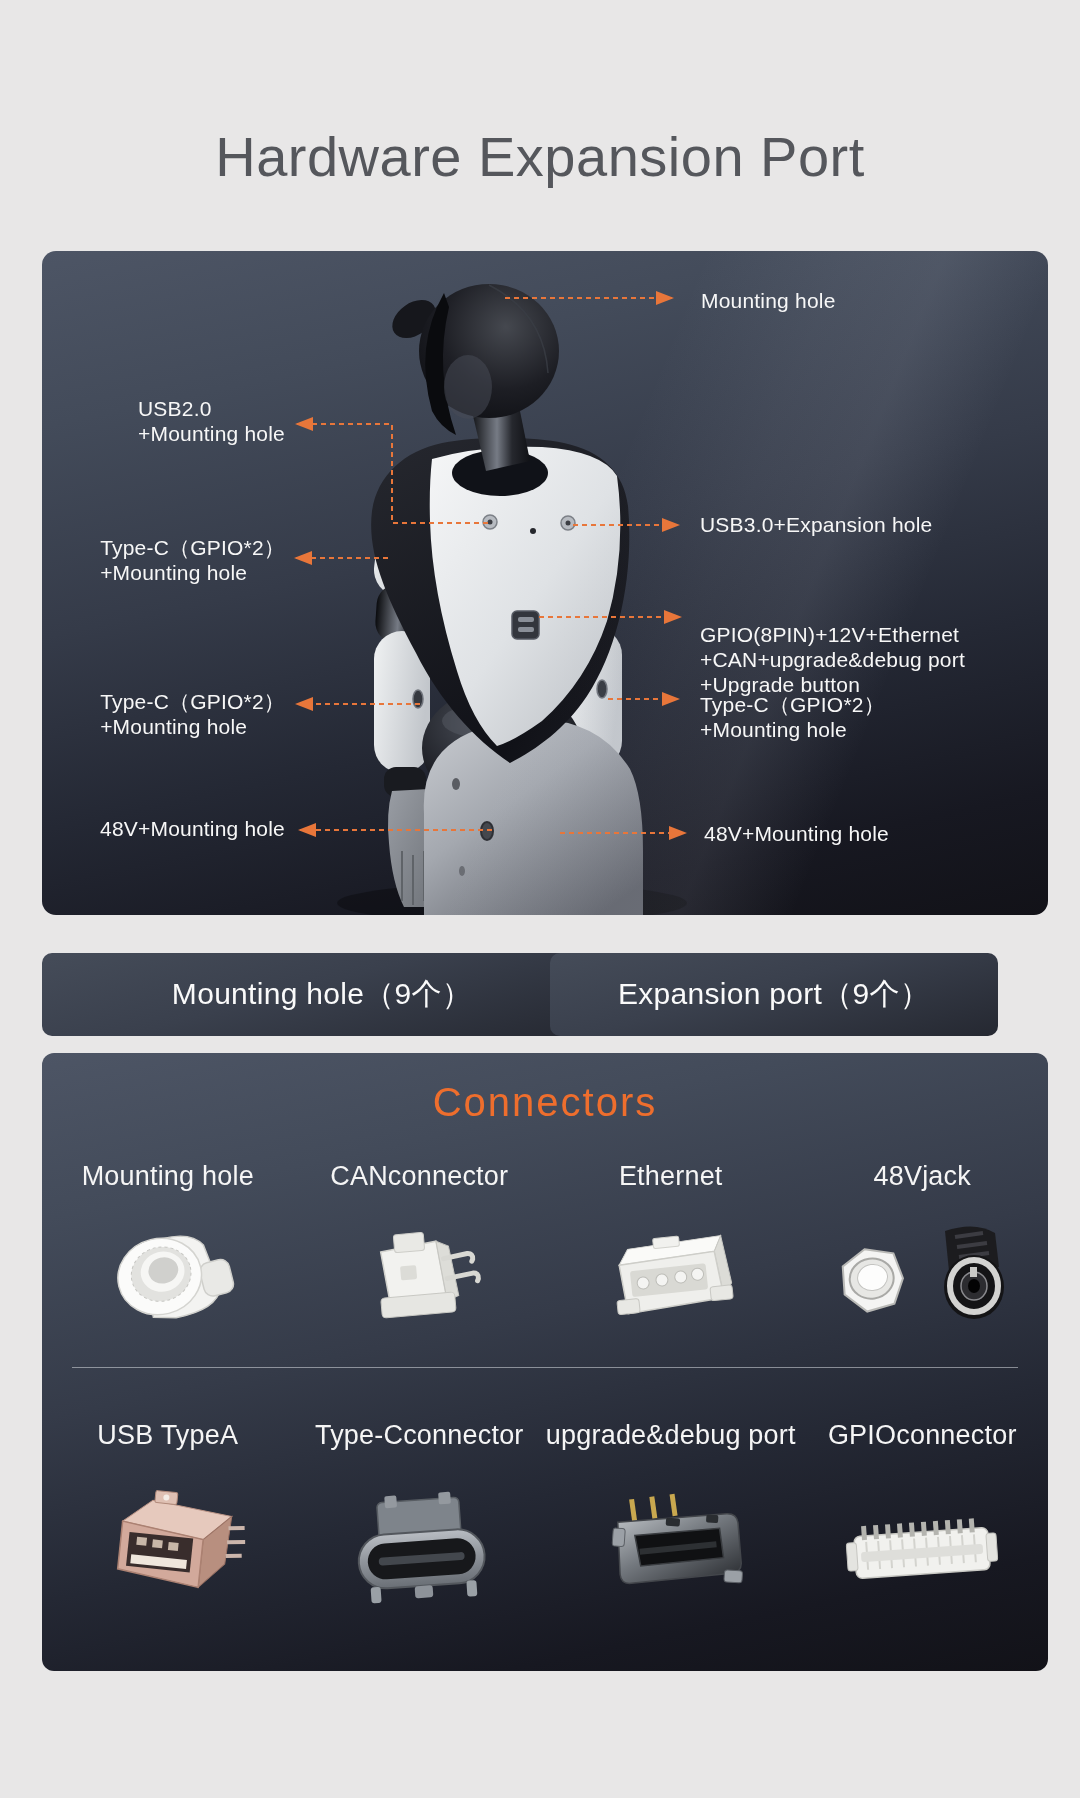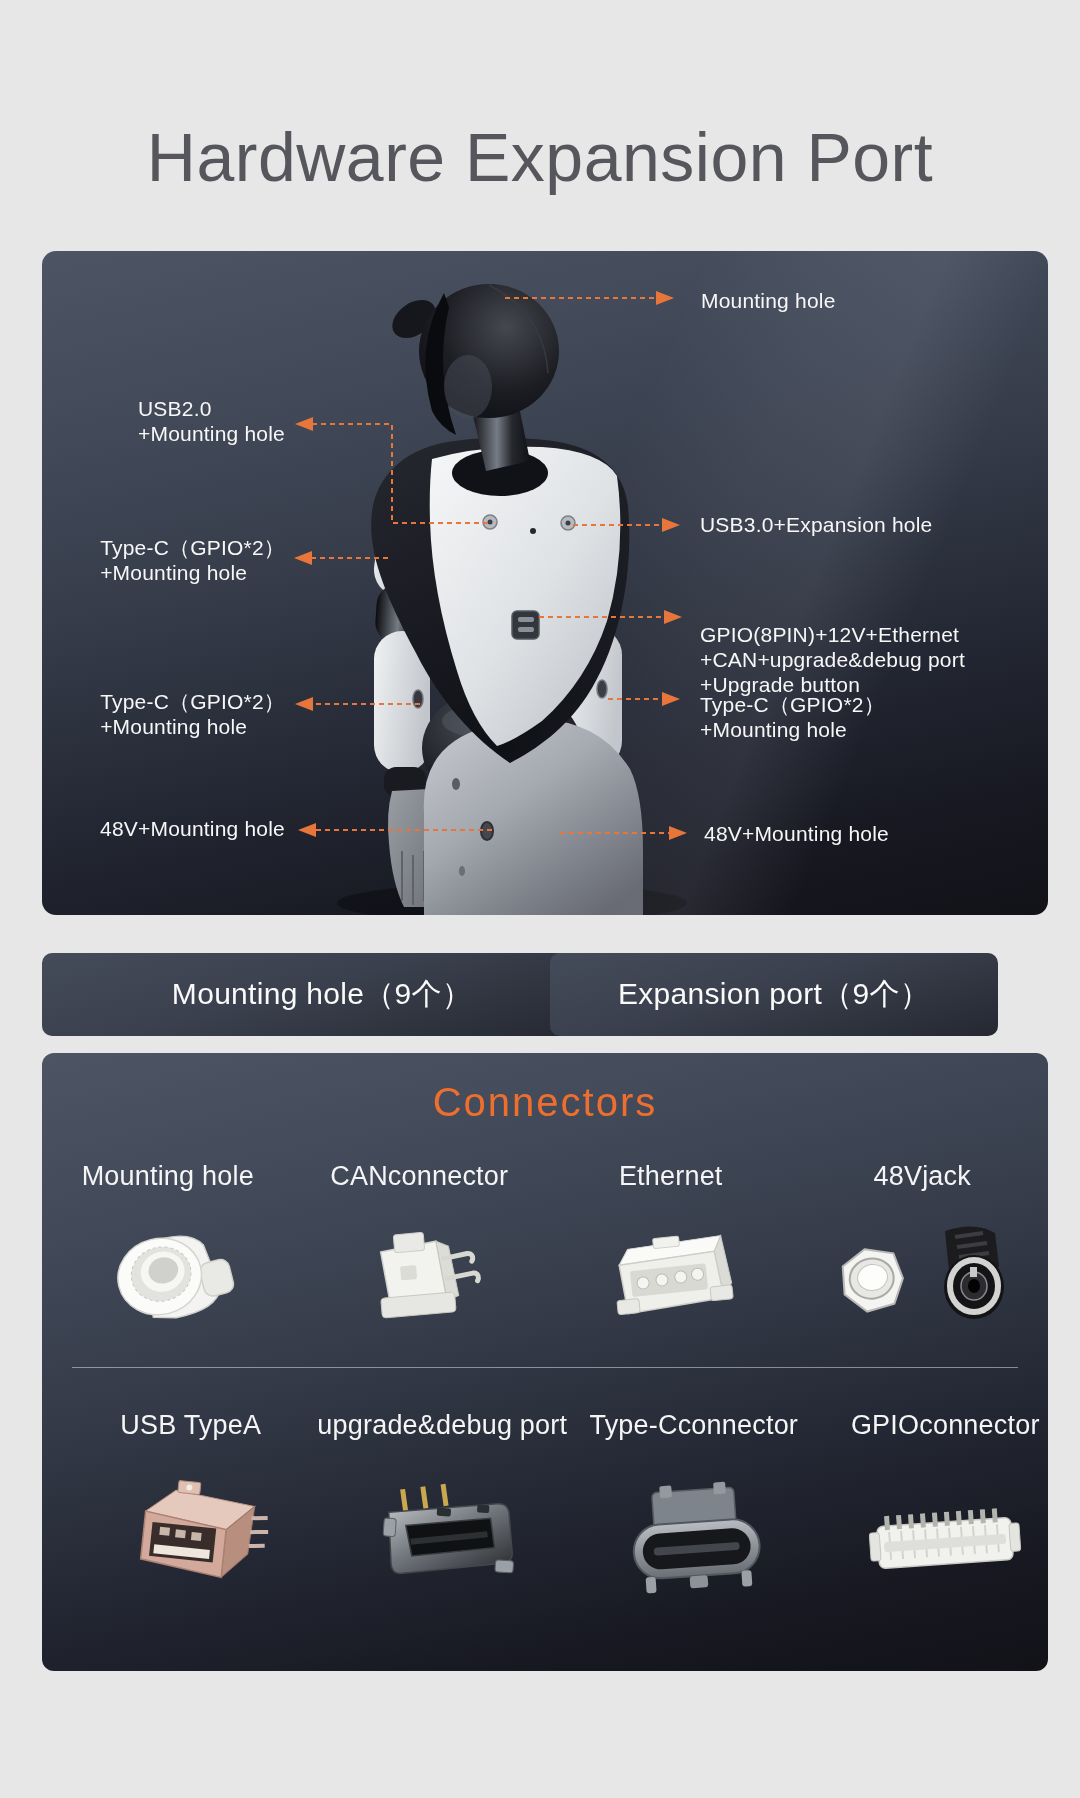--- a/index.html
+++ b/index.html
@@ -3,21 +3,21 @@
 <meta charset="utf-8">
 <style>
   html,body{margin:0;padding:0;background:#d9d9d9;}
   .page{
     position:relative;width:1080px;height:1798px;margin:0 auto;
     background:#e8e7e7;overflow:hidden;
     font-family:"Liberation Sans",sans-serif;
   }
   .page-title{
     position:absolute;top:122px;left:0;width:100%;
-    text-align:center;font-size:68px;line-height:70px;font-weight:400;
+    text-align:center;font-size:56px;line-height:70px;font-weight:400;
     color:#55575c;letter-spacing:0.5px;
   }
   .dark-panel{
     position:absolute;overflow:hidden;border-radius:14px;
     background:linear-gradient(168deg,#4d5565 0%,#434b5a 20%,#353b49 44%,#242834 66%,#171821 86%,#121218 100%);
   }
   #robot-panel{left:42px;top:251px;width:1006px;height:664px;}
   #robot-panel::after{
     content:"";position:absolute;inset:0;
     background:linear-gradient(112deg,transparent 52%,rgba(205,210,225,0.07) 63%,rgba(205,210,225,0.10) 71%,transparent 80%);
@@ -43,21 +43,21 @@
   .connectors-title{
     position:absolute;top:24px;left:0;width:100%;text-align:center;
     font-size:40px;line-height:50px;color:#ee6e2d;letter-spacing:2px;font-weight:400;
   }
   .conn-row{position:absolute;left:0;width:100%;display:flex;}
   .conn-cell{flex:1;display:flex;flex-direction:column;align-items:center;}
   .conn-label{
     color:#f5f5f5;font-size:27px;line-height:34px;white-space:nowrap;letter-spacing:0.2px;
   }
   #conn-row-1{top:106px;}
-  #conn-row-2{top:355px;padding-left:23px;}
+  #conn-row-2{top:365px;}
   .conn-img{margin-top:22px;}
   .divider{
     position:absolute;top:314px;left:30px;right:30px;height:0;
     border-top:1px solid rgba(215,218,224,0.55);
   }
 </style>
 </head>
 <body>
 
 <div class="page">
@@ -297,20 +297,43 @@
             <path d="M124,62 L150,36 L148,84 L124,110 Z" fill="#b88f7f" stroke="#9c7365" stroke-width="1"></path>
             <path d="M42,52 L124,62 L124,110 L42,100 Z" fill="#d2a99b" stroke="#ab8172" stroke-width="1.5"></path>
             <rect x="50" y="62" width="64" height="34" fill="#392d2c"></rect>
             <rect x="54" y="84" width="56" height="9" fill="#efe6dc"></rect>
             <rect x="58" y="66" width="10" height="8" fill="#c8b7a8"></rect>
             <rect x="74" y="67" width="10" height="8" fill="#c8b7a8"></rect>
             <rect x="90" y="68" width="10" height="8" fill="#c8b7a8"></rect>
             <path d="M148,48 l16,-2 M148,62 l18,-2 M148,76 l16,-2" stroke="#cbb5ab" stroke-width="4" fill="none"></path>
             <rect x="72" y="18" width="22" height="12" rx="2" fill="#dfc0b3" stroke="#b18a7b" stroke-width="1"></rect>
             <circle cx="83" cy="24" r="3" fill="#f4ece6"></circle>
+          </g>
+        </svg>
+      </div>
+      <div class="conn-cell">
+        <div class="conn-label">Type-Cconnector</div>
+        <svg class="conn-img" width="190" height="150" viewBox="0 0 190 150">
+          <defs>
+            <linearGradient id="tcG" x1="0" y1="0" x2="0" y2="1">
+              <stop offset="0" stop-color="#b9bdc3"></stop>
+              <stop offset="0.5" stop-color="#8e939a"></stop>
+              <stop offset="1" stop-color="#6a6f76"></stop>
+            </linearGradient>
+          </defs>
+          <g transform="rotate(-4 95 75)">
+            <rect x="56" y="26" width="82" height="40" rx="5" fill="#7e848b" stroke="#585d63" stroke-width="1.5"></rect>
+            <rect x="64" y="20" width="12" height="12" rx="2" fill="#94999f"></rect>
+            <rect x="118" y="20" width="12" height="12" rx="2" fill="#94999f"></rect>
+            <rect x="34" y="58" width="126" height="54" rx="27" fill="url(#tcG)" stroke="#53575d" stroke-width="2"></rect>
+            <rect x="43" y="67" width="108" height="36" rx="18" fill="#17181b"></rect>
+            <rect x="54" y="81" width="86" height="8" rx="4" fill="#43474d"></rect>
+            <rect x="44" y="110" width="10" height="16" rx="3" fill="#9aa0a6"></rect>
+            <rect x="140" y="110" width="10" height="16" rx="3" fill="#9aa0a6"></rect>
+            <rect x="88" y="112" width="18" height="12" rx="3" fill="#8d9299"></rect>
           </g>
         </svg>
       </div>
       <div class="conn-cell">
         <div class="conn-label">upgrade&amp;debug port</div>
         <svg class="conn-img" width="190" height="150" viewBox="0 0 190 150">
           <defs>
             <linearGradient id="steelG" x1="0" y1="0" x2="1" y2="1">
               <stop offset="0" stop-color="#c8ccd0"></stop>
               <stop offset="0.45" stop-color="#73787e"></stop>
@@ -321,43 +344,20 @@
             <rect x="52" y="28" width="5" height="22" fill="#c9a84f" transform="rotate(-12 54 39)"></rect>
             <rect x="72" y="24" width="5" height="22" fill="#c9a84f" transform="rotate(-12 74 35)"></rect>
             <rect x="92" y="20" width="5" height="22" fill="#c9a84f" transform="rotate(-12 94 31)"></rect>
             <path d="M40,52 L148,36 Q158,35 160,44 L166,84 Q167,93 157,95 L58,112 Q48,114 46,104 Z" fill="url(#steelG)" stroke="#43464b" stroke-width="1.5"></path>
             <path d="M58,64 L142,51 L148,80 L66,94 Z" fill="#101113" stroke="#3a3d41" stroke-width="1.5"></path>
             <path d="M64,80 L140,67" stroke="#2d3033" stroke-width="6"></path>
             <rect x="88" y="44" width="14" height="8" rx="2" fill="#2a2d31"></rect>
             <rect x="128" y="38" width="12" height="8" rx="2" fill="#2a2d31"></rect>
             <rect x="36" y="58" width="12" height="18" rx="3" fill="#9ba0a6" stroke="#5c6066" stroke-width="1"></rect>
             <rect x="150" y="92" width="18" height="12" rx="3" fill="#9ba0a6" stroke="#5c6066" stroke-width="1"></rect>
-          </g>
-        </svg>
-      </div>
-      <div class="conn-cell">
-        <div class="conn-label">Type-Cconnector</div>
-        <svg class="conn-img" width="190" height="150" viewBox="0 0 190 150">
-          <defs>
-            <linearGradient id="tcG" x1="0" y1="0" x2="0" y2="1">
-              <stop offset="0" stop-color="#b9bdc3"></stop>
-              <stop offset="0.5" stop-color="#8e939a"></stop>
-              <stop offset="1" stop-color="#6a6f76"></stop>
-            </linearGradient>
-          </defs>
-          <g transform="rotate(-4 95 75)">
-            <rect x="56" y="26" width="82" height="40" rx="5" fill="#7e848b" stroke="#585d63" stroke-width="1.5"></rect>
-            <rect x="64" y="20" width="12" height="12" rx="2" fill="#94999f"></rect>
-            <rect x="118" y="20" width="12" height="12" rx="2" fill="#94999f"></rect>
-            <rect x="34" y="58" width="126" height="54" rx="27" fill="url(#tcG)" stroke="#53575d" stroke-width="2"></rect>
-            <rect x="43" y="67" width="108" height="36" rx="18" fill="#17181b"></rect>
-            <rect x="54" y="81" width="86" height="8" rx="4" fill="#43474d"></rect>
-            <rect x="44" y="110" width="10" height="16" rx="3" fill="#9aa0a6"></rect>
-            <rect x="140" y="110" width="10" height="16" rx="3" fill="#9aa0a6"></rect>
-            <rect x="88" y="112" width="18" height="12" rx="3" fill="#8d9299"></rect>
           </g>
         </svg>
       </div>
       <div class="conn-cell">
         <div class="conn-label">GPIOconnector</div>
         <svg class="conn-img" width="190" height="150" viewBox="0 0 190 150">
           <g transform="rotate(-4 95 78)">
             <rect x="28" y="58" width="134" height="42" rx="6" fill="#f1f1ee" stroke="#c9c9c4" stroke-width="1.5"></rect>
             <rect x="20" y="64" width="10" height="28" rx="3" fill="#e4e4e0" stroke="#c5c5c0" stroke-width="1"></rect>
             <rect x="160" y="64" width="10" height="28" rx="3" fill="#e4e4e0" stroke="#c5c5c0" stroke-width="1"></rect>

